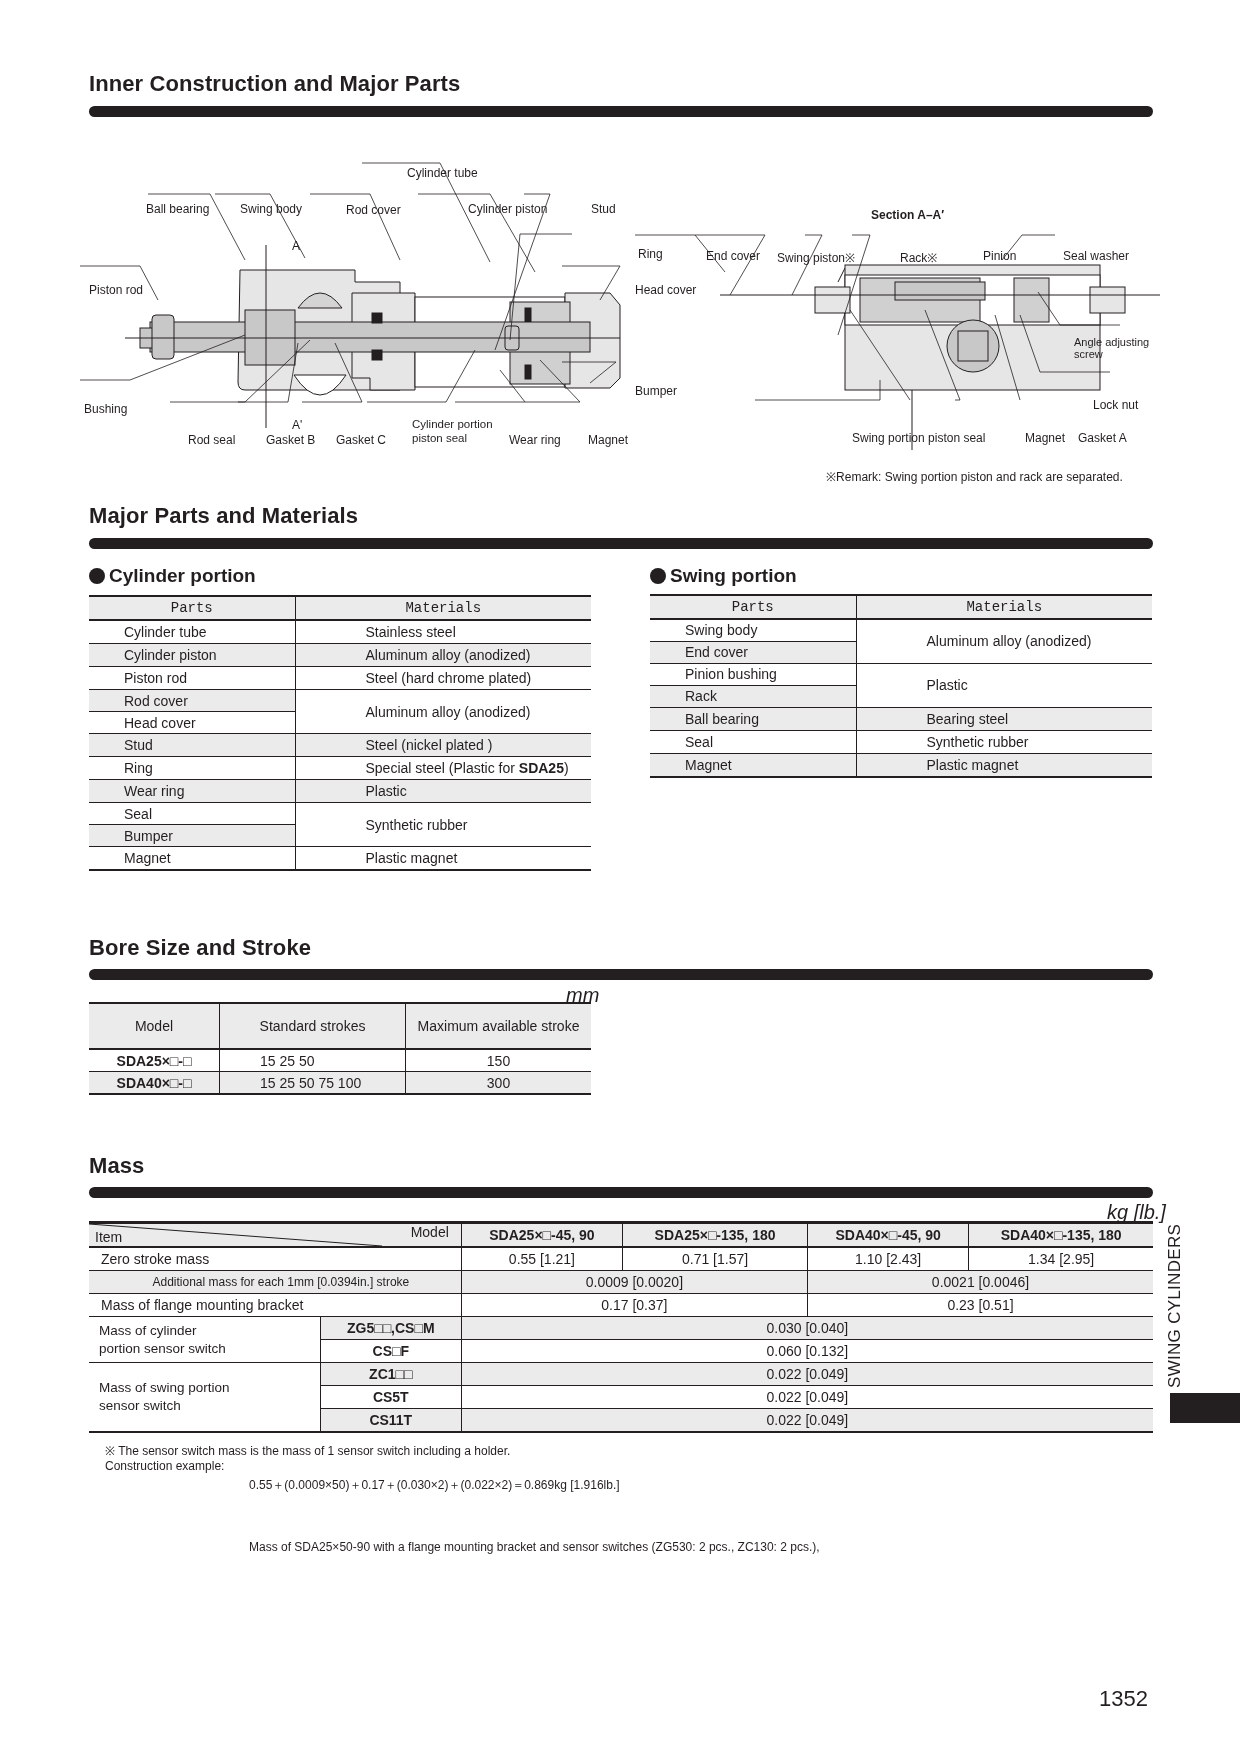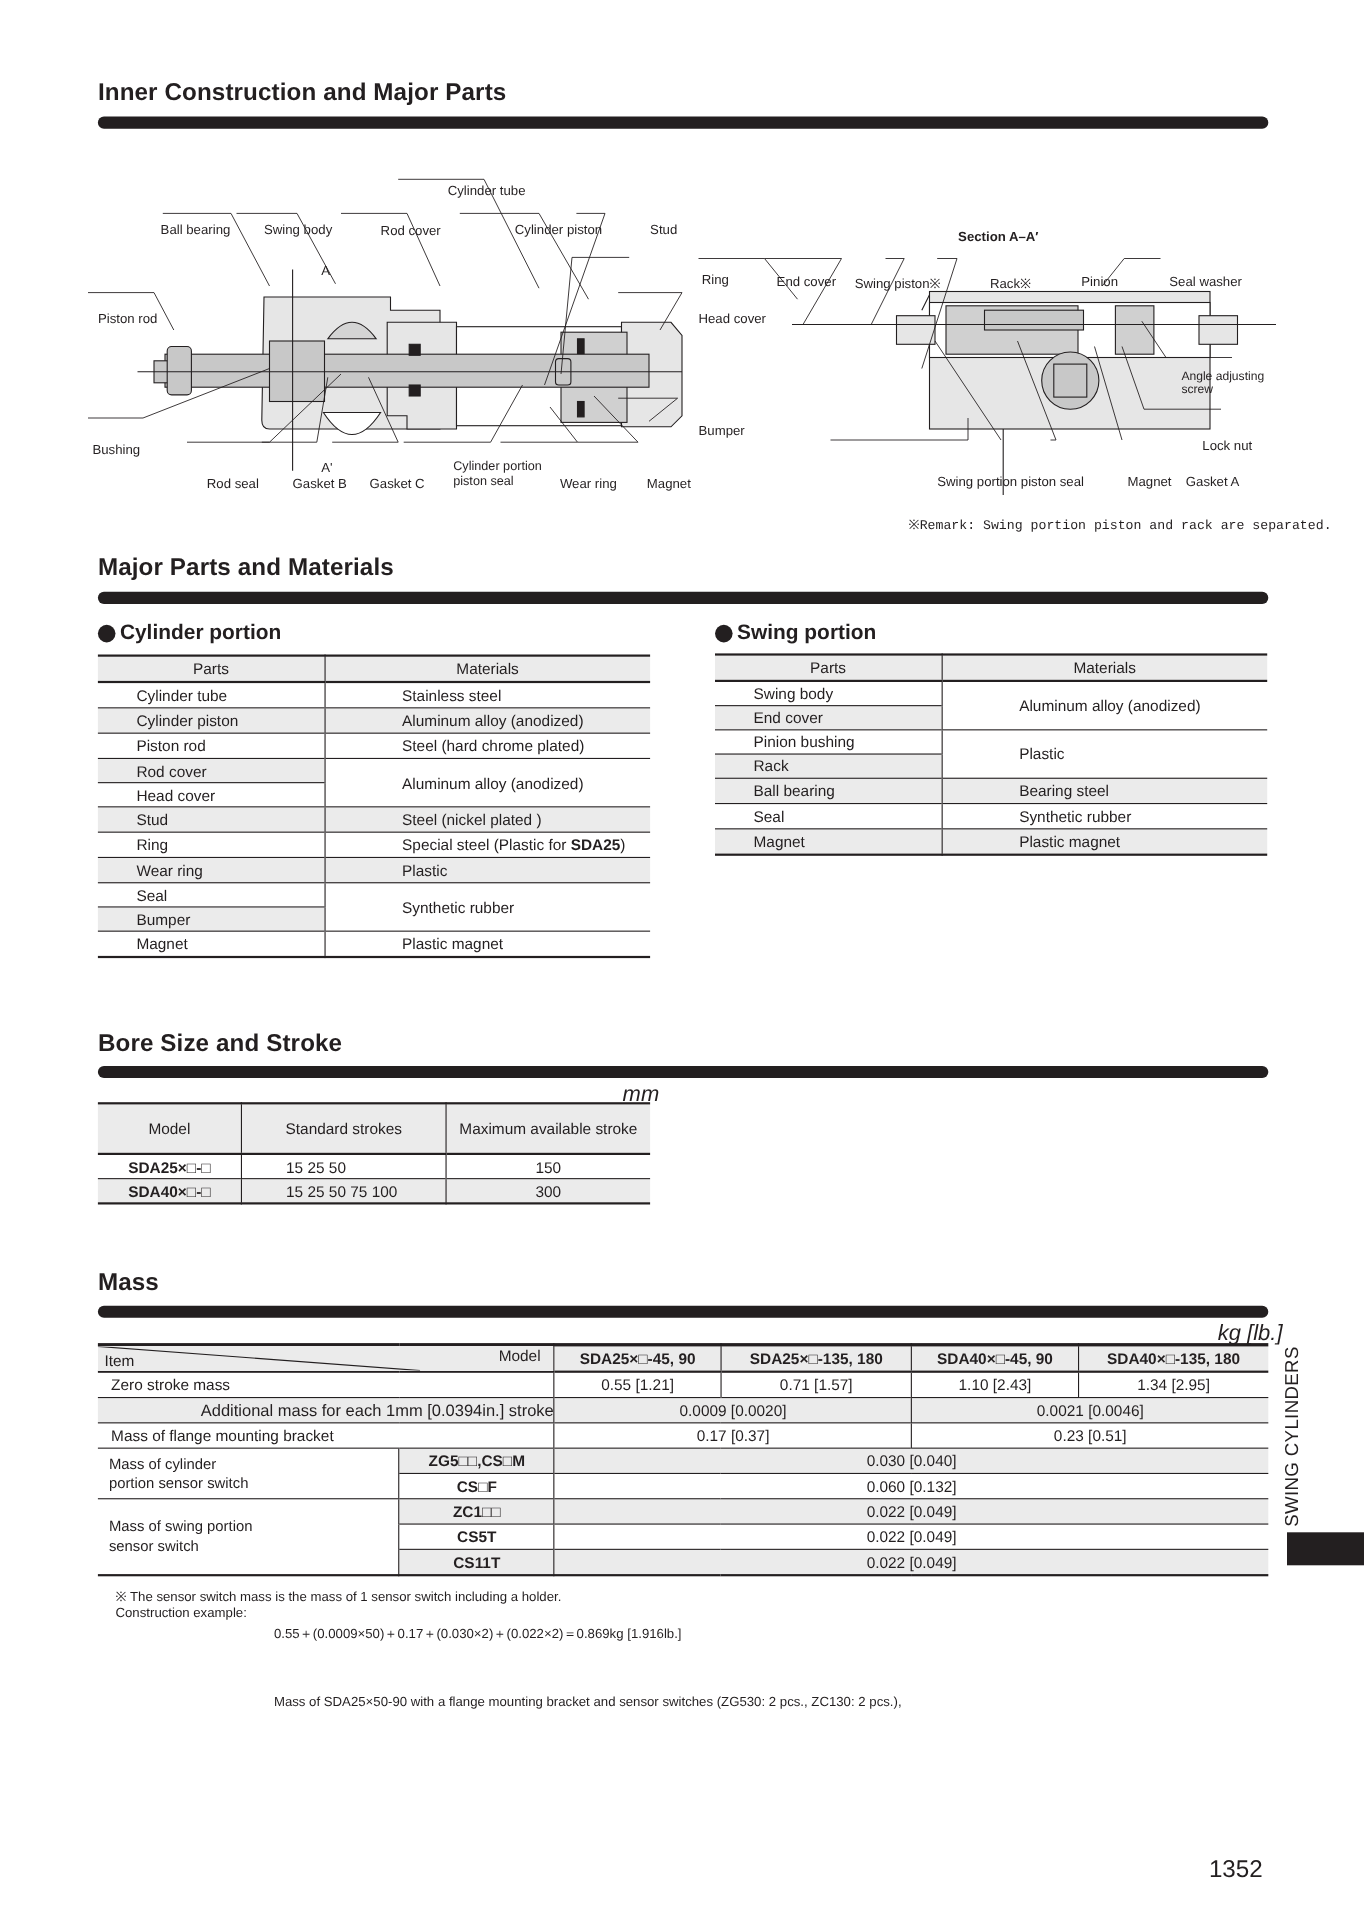--- a/index.html
+++ b/index.html
@@ -8,41 +8,41 @@
   .abs { position: absolute; }
   .section-title { position: absolute; left: 89px; font-size: 22px; font-weight: bold; letter-spacing: 0.1px; }
   .section-bar { position: absolute; left: 89px; width: 1064px; height: 11px; background: #231f20; border-radius: 6px; }
   .sub-title { position: absolute; font-size: 19px; font-weight: bold; display: flex; align-items: center; }
   .sub-title .dot { width: 16px; height: 16px; border-radius: 50%; background: #231f20; margin-right: 4px; display: inline-block; }
 
   
   table { border-collapse: collapse; position: absolute; font-size: 14px; }
   td, th { padding: 0; font-weight: normal; }
   .mat-table { width: 502px; border-top: 2px solid #231f20; border-bottom: 2px solid #231f20; }
-  .mat-table th { height: 22px; background: #ebebeb; border-bottom: 2px solid #231f20; text-align: center; font-size: 14px; }
+  .mat-table th { height: 22px; background: #ebebeb; border-bottom: 2px solid #231f20; text-align: center; font-size: 14px; font-family: Liberation Mono, monospace; }
   .mat-table td { height: 22px; border-top: 1px solid #231f20; }
   .mat-table .c1 { width: 206px; padding-left: 35px; border-right: 1px solid #231f20; text-align: left; box-sizing: border-box; }
   .mat-table .c2 { padding-left: 70px; text-align: left; }
   .mat-table th.c1 { padding-left: 0; text-align: center; }
   .mat-table th.c2 { padding-left: 0; text-align: center; }
   .shade { background: #ebebeb; }
 
   .bore-table { left: 89px; top: 1002px; width: 502px; border-top: 2px solid #231f20; border-bottom: 2px solid #231f20; font-size: 14px; }
   .bore-table th { height: 44px; background: #ebebeb; border-bottom: 2px solid #231f20; text-align: center; }
   .bore-table td { height: 21px; border-top: 1px solid #231f20; }
   .bore-table .b1 { width: 130px; border-right: 1px solid #231f20; text-align: center; font-weight: bold; }
   .bore-table .b2 { width: 185px; border-right: 1px solid #231f20; }
   .bore-table td.b2 { padding-left: 40px; text-align: left; box-sizing: border-box; }
   .bore-table .b3 { text-align: center; }
 
   .mass-table { left: 89px; top: 1221px; width: 1064px; border-top: 3px solid #231f20; border-bottom: 2px solid #231f20; font-size: 14px; }
   .mass-table th { height: 22px; background: #ebebeb; border-bottom: 2px solid #231f20; font-weight: bold; text-align: center; border-left: 1px solid #231f20; }
   .mass-table td { height: 22px; border-top: 1px solid #231f20; text-align: center; border-left: 1px solid #231f20; }
   .mass-table td.lbl { text-align: left; padding-left: 12px; border-left: none; }
-  .mass-table td.lbl-small { font-size: 15px; padding-left: 12px; text-align: right; border-left: none; }
+  .mass-table td.lbl-small { font-size: 12px; padding-left: 12px; text-align: center; border-left: none; }
   .mass-table td.grp { text-align: left; padding-left: 10px; font-size: 13.5px; line-height: 18px; border-left: none; vertical-align: middle; }
   .mass-table td.sub { font-weight: bold; width: 140px; }
   .mass-table th.corner { border-left: none; background: #ebebeb; position: relative; text-align: left; font-weight: normal; width: 293px; }
   .corner .item { position: absolute; left: 6px; bottom: 1px; font-size: 14px; }
   .corner .model { position: absolute; right: 12px; top: 0px; font-size: 14px; }
   .corner svg { position: absolute; left: 0; top: 0; }
 
   .diagram-label { position: absolute; font-size: 12px; white-space: nowrap; }
   .unit { position: absolute; font-size: 20px; font-style: italic; }
   .note { position: absolute; font-size: 12px; white-space: nowrap; margin-left: 16px; }
@@ -168,21 +168,21 @@
 <div class="diagram-label" style="left:948px;top:249px;margin-left:35px;">Pinion</div>
 <div class="diagram-label" style="left:1063px;top:249px;">Seal washer</div>
 <div class="diagram-label" style="left:1074px;top:336px;font-size:11px;line-height:12px;">
   <div>Angle adjusting</div>
   <div>screw</div>
 </div>
 <div class="diagram-label" style="left:1093px;top:398px;">Lock nut</div>
 <div class="diagram-label" style="left:852px;top:431px;">Swing portion piston seal</div>
 <div class="diagram-label" style="left:1025px;top:431px;">Magnet</div>
 <div class="diagram-label" style="left:1078px;top:431px;">Gasket A</div>
-<div class="diagram-label" style="left:826px;top:468px;font-family:Liberation Mono, monospace;">※Remark: Swing portion piston and rack are separated.</div>
+<div class="diagram-label" style="left:826px;top:468px;">※Remark: Swing portion piston and rack are separated.</div>
 
 <div class="section-title" style="top:503px;">Major Parts and Materials</div>
 <div class="section-bar" style="top:538px;"></div>
 
 <div class="sub-title" style="left:89px;top:565px;">
   <span class="dot"></span>
   <span>Cylinder portion</span>
 </div>
 
 <table class="mat-table" style="left:89px;top:595px;">

